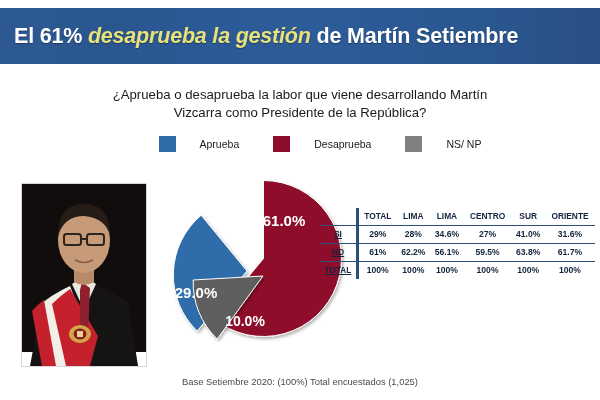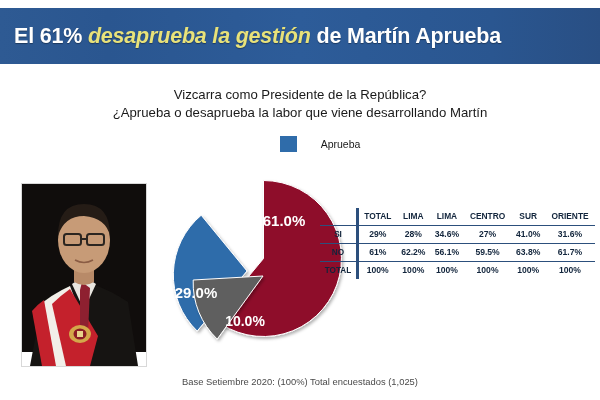--- a/index.html
+++ b/index.html
@@ -106,49 +106,58 @@
   }
   table#data-table thead th { font-size: 8.4px; }
   table#data-table thead tr { border-bottom: 1.6px solid #2c4f7c; }
   table#data-table tbody tr { border-bottom: 1.6px solid #2c4f7c; }
   table#data-table tbody tr:last-child { border-bottom: none; }
   .rowhead {
     width: 34px;
     text-align: center !important;
     border-right: 3px solid #2c4f7c;
     font-size: 8.2px;
+    text-decoration: underline;
   }
   thead .rowhead { border-right: 3px solid #2c4f7c; }
 
   
   #footer-note {
     position: absolute;
     left: 0; top: 376px;
     width: 600px;
     text-align: center;
     font-size: 9.4px;
     color: #4a4a4a;
   }
 </style>
 </head>
 <body>
 
 <div id="banner">
-  <div id="banner-title"><span>El 61% </span><span class="hl">desaprueba la gestión</span><span> de Martín Aprueba</span></div>
+  <div id="banner-title"><span>El 61% </span><span class="hl">desaprueba la gestión</span><span> de Martín Setiembre</span></div>
 </div>
 
 <div id="subtitle">
+  <div>¿Aprueba o desaprueba la labor que viene desarrollando Martín</div>
   <div>Vizcarra como Presidente de la República?</div>
-  <div>¿Aprueba o desaprueba la labor que viene desarrollando Martín</div>
 </div>
 
 <div id="legend">
   <div class="legend-item">
     <span class="legend-swatch" style="background:#2f6caa"></span>
     <span class="legend-label">Aprueba</span>
+  </div>
+  <div class="legend-item">
+    <span class="legend-swatch" style="background:#8e0c2b"></span>
+    <span class="legend-label">Desaprueba</span>
+  </div>
+  <div class="legend-item">
+    <span class="legend-swatch" style="background:#808080"></span>
+    <span class="legend-label">NS/ NP</span>
   </div>
 </div>
 
 <div id="photo">
   <svg width="124" height="182" viewBox="0 0 124 182">
     <rect x="0" y="0" width="124" height="182" fill="#100d0c"></rect>
     <rect x="0" y="168" width="124" height="14" fill="#ffffff"></rect>
 
     <path d="M8 182 L20 118 Q40 104 54 100 L70 100 Q88 106 106 118 L116 182 Z" fill="#161412"></path>
 

